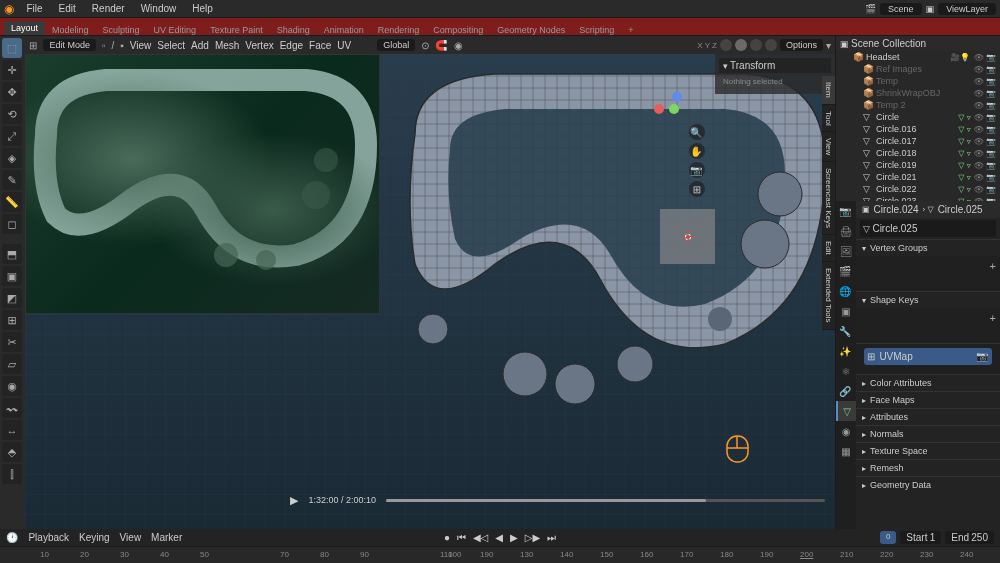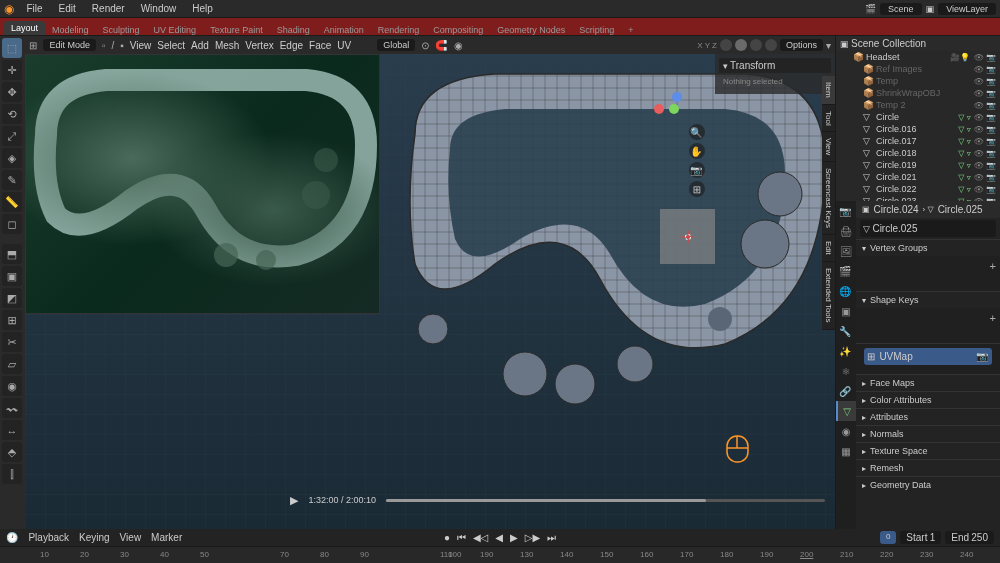--- a/index.html
+++ b/index.html
@@ -367,24 +367,24 @@
           <div class="panel-body" style="min-height:35px;position:relative">
             <span style="position:absolute;right:4px;top:4px;font-size:11px;color:#aaa;cursor:pointer">+</span>
           </div>
         </div>
         <div class="panel">
           <div class="panel-body">
             <div class="item">⊞ <span>UVMap</span> <span style="margin-left:auto">📷</span></div>
           </div>
         </div>
         <div class="panel">
+            <div class="panel-header collapsed">Color Attributes</div>
+          </div>
+        <div class="panel">
             <div class="panel-header collapsed">Face Maps</div>
-          </div>
-        <div class="panel">
-            <div class="panel-header collapsed">Color Attributes</div>
           </div>
         <div class="panel">
             <div class="panel-header collapsed">Attributes</div>
           </div>
         <div class="panel">
             <div class="panel-header collapsed">Normals</div>
           </div>
         <div class="panel">
             <div class="panel-header collapsed">Texture Space</div>
           </div>

